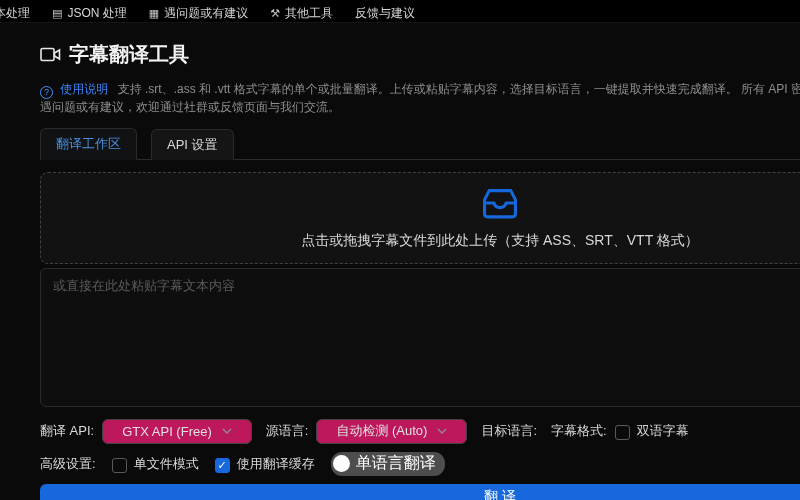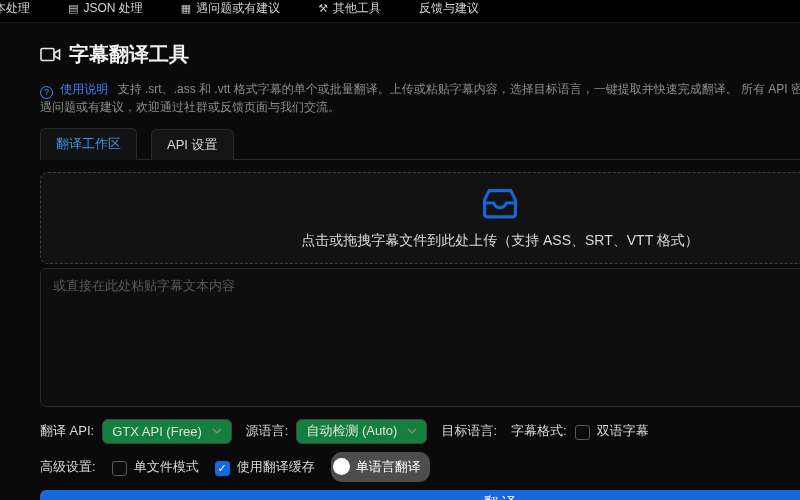--- a/index.html
+++ b/index.html
@@ -5,21 +5,21 @@
   * { margin:0; padding:0; box-sizing:border-box; }
   html,body { width:800px; height:500px; overflow:hidden; }
   body {
     background:#0a0a0a;
     font-family:"Liberation Sans","DejaVu Sans",sans-serif;
     color:#e8e8e8;
   }
   
   .topnav {
     height:23px; background:#000;
-    display:flex; align-items:flex-start; gap:38px;
+    display:flex; align-items:flex-end; gap:22px;
     font-size:12px; color:#d6d6d6;
     border-bottom:1px solid #151515;
     padding-left:0; white-space:nowrap;
   }
   .nav-item { display:flex; align-items:center; gap:5px; cursor:pointer; }
   .nav-item:first-child { margin-left:-6px; }
   .nav-ico { font-size:11px; color:#c2c2c2; line-height:1; }
   
   .content { margin-left:40px; width:920px; }
   .page-title {
@@ -71,35 +71,35 @@
   
   .ctrl-row {
     display:flex; align-items:center; font-size:13px; color:#d9d9d9;
     white-space:nowrap;
   }
   .row1 { margin-top:8px; gap:14px; }
   .row2 { margin-top:8px; gap:16px; }
   .ctrl-group { display:flex; align-items:center; gap:8px; }
   .select {
     display:inline-flex; align-items:center; justify-content:space-between;
-    gap:10px; background:#15803d; border:1px solid #424242; border-radius:6px;
-    height:25px; padding:0 9px; min-width:104px; cursor:pointer; color:#e0e0e0;
+    gap:10px; background:#be185d; border:1px solid #424242; border-radius:6px;
+    height:25px; padding:0 19px; min-width:104px; cursor:pointer; color:#e0e0e0;
   }
   .chev { display:flex; }
   .cb-label { display:flex; align-items:flex-end; gap:7px; cursor:pointer; }
   .cb {
     width:15px; height:15px; border:1px solid #5a5a5a; border-radius:3px;
     background:transparent; display:inline-flex; align-items:center; justify-content:center;
     font-size:11px; color:#fff;
   }
   .cb.checked { background:#1668dc; border-color:#1668dc; }
   .switch {
     display:inline-flex; align-items:center; gap:6px;
-    background:#4d4d4d; border-radius:11px; height:30px; padding:2px 9px 2px 2px;
-    color:#fff; font-size:13px; cursor:pointer;
+    background:#4d4d4d; border-radius:11px; height:24px; padding:2px 9px 2px 2px;
+    color:#fff; font-size:16px; cursor:pointer;
   }
   .knob { width:17px; height:17px; background:#fff; border-radius:50%; }
   
   .translate-btn {
     margin-top:8px; width:920px; height:26px;
     background:#1668dc; border:none; border-radius:6px;
     color:#fff; font-size:14px; cursor:pointer;
     font-family:"Liberation Sans","DejaVu Sans",sans-serif;
   }
 </style>

